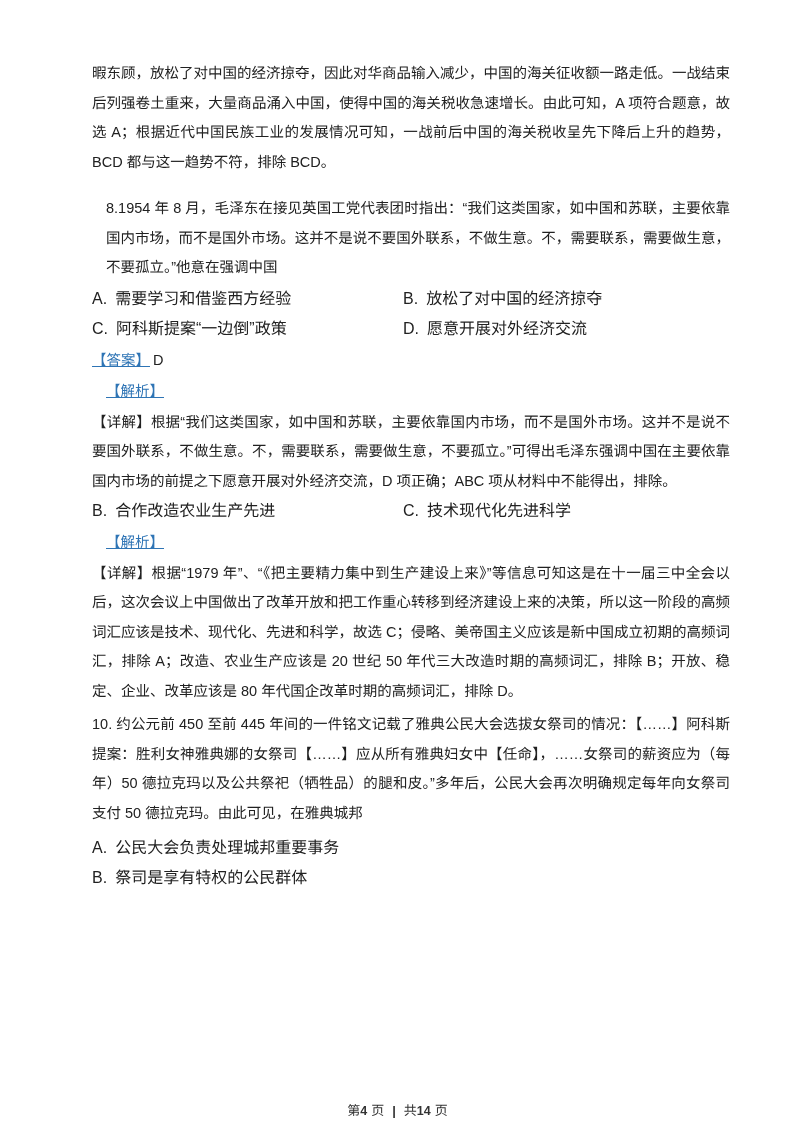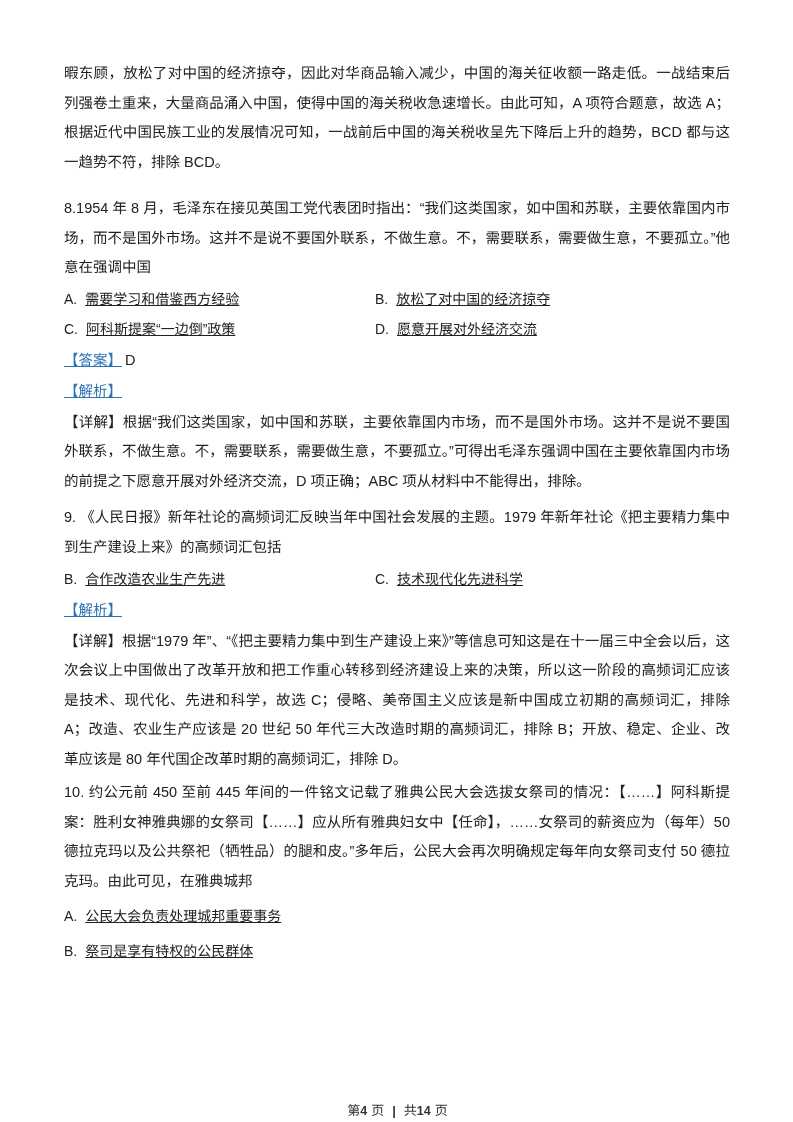--- a/index.html
+++ b/index.html
@@ -4,46 +4,45 @@
 <style>
   * { margin:0; padding:0; box-sizing:border-box; }
   html, body { width:793px; height:1122px; }
   body {
     background:#ffffff;
     color:#212121;
     font-family:"Liberation Sans","DejaVu Sans",sans-serif;
     position:relative;
     overflow:hidden;
   }
-  .page { position:absolute; inset:0; padding:59px 63px 0 64px; }
+  .page { position:absolute; inset:0; padding:59px 63px 0 92px; }
   .para {
     font-size:14.5px;
     line-height:29.5px;
     text-align:justify;
   }
   .options {
     display:grid;
     grid-template-columns:311px auto;
-    font-size:14px;
+    font-size:16px;
     line-height:30px;
-    text-decoration:underline;
   }
   .options.single { grid-template-columns:1fr; }
   .option { white-space:nowrap; }
   .opt-letter { display:inline-block; margin-right:8px; }
   .ans-line { font-size:14.5px; line-height:29.5px; }
   .blue { color:#2E74B5;text-decoration:underline; }
   .ans-value { margin-left:3px; }
   .mb17 { margin-bottom:17px; }
-  .mb7  { margin-bottom:7px; }
+  .mb7  { }
   .mb5  { margin-bottom:5px; }
   .mb4  { margin-bottom:4px; }
   .mb2  { margin-bottom:2px; }
-  .mb1  { margin-bottom:1px; }
-  .gap5 { row-gap:5px; }
+  .mb1  { margin-bottom:1px;margin-left:14px; }
+  .gap5 { }
   .footer {
     position:absolute;
     left:2px; right:0; bottom:3px;
     text-align:center;
     font-size:13px;
     line-height:16px;
     color:#333333;
   }
   .footer .num { font-weight:bold; font-size:12.5px; }
   .footer .sep { font-weight:bold; margin:0 8px; }
@@ -63,21 +62,20 @@
       <div class="option"><span class="opt-letter">B.</span><span>放松了对中国的经济掠夺</span></div>
       <div class="option"><span class="opt-letter">C.</span><span>阿科斯提案“一边倒”政策</span></div>
       <div class="option"><span class="opt-letter">D.</span><span>愿意开展对外经济交流</span></div>
     </div>
     <p class="ans-line mb2"><span class="blue">【答案】</span><span class="ans-value">D</span></p>
     <p class="ans-line mb1"><span class="blue">【解析】</span></p>
     <p class="para mb7">【详解】根据“我们这类国家，如中国和苏联，主要依靠国内市场，而不是国外市场。这并不是说不要国外联系，不做生意。不，需要联系，需要做生意，不要孤立。”可得出毛泽东强调中国在主要依靠国内市场的前提之下愿意开展对外经济交流，D 项正确；ABC 项从材料中不能得出，排除。</p>
   </section>
 
   <section>
-    <p class="para mb2">9. 《人民日报》新年社论的高频词汇反映当年中国社会发展的主题。1979 年新年社论《把主要精力集中到生产建设上来》的高频词汇包括</p>
     <div class="options mb2">
       <div class="option"><span class="opt-letter">B.</span><span>合作改造农业生产先进</span></div>
       <div class="option"><span class="opt-letter">C.</span><span>技术现代化先进科学</span></div>
     </div>
     <p class="ans-line mb1"><span class="blue">【解析】</span></p>
     <p class="para mb4">【详解】根据“1979 年”、“《把主要精力集中到生产建设上来》”等信息可知这是在十一届三中全会以后，这次会议上中国做出了改革开放和把工作重心转移到经济建设上来的决策，所以这一阶段的高频词汇应该是技术、现代化、先进和科学，故选 C；侵略、美帝国主义应该是新中国成立初期的高频词汇，排除 A；改造、农业生产应该是 20 世纪 50 年代三大改造时期的高频词汇，排除 B；开放、稳定、企业、改革应该是 80 年代国企改革时期的高频词汇，排除 D。</p>
   </section>
 
   <section>
     <p class="para mb5">10. 约公元前 450 至前 445 年间的一件铭文记载了雅典公民大会选拔女祭司的情况：【……】阿科斯提案：胜利女神雅典娜的女祭司【……】应从所有雅典妇女中【任命】，……女祭司的薪资应为（每年）50 德拉克玛以及公共祭祀（牺牲品）的腿和皮。”多年后，公民大会再次明确规定每年向女祭司支付 50 德拉克玛。由此可见，在雅典城邦</p>

